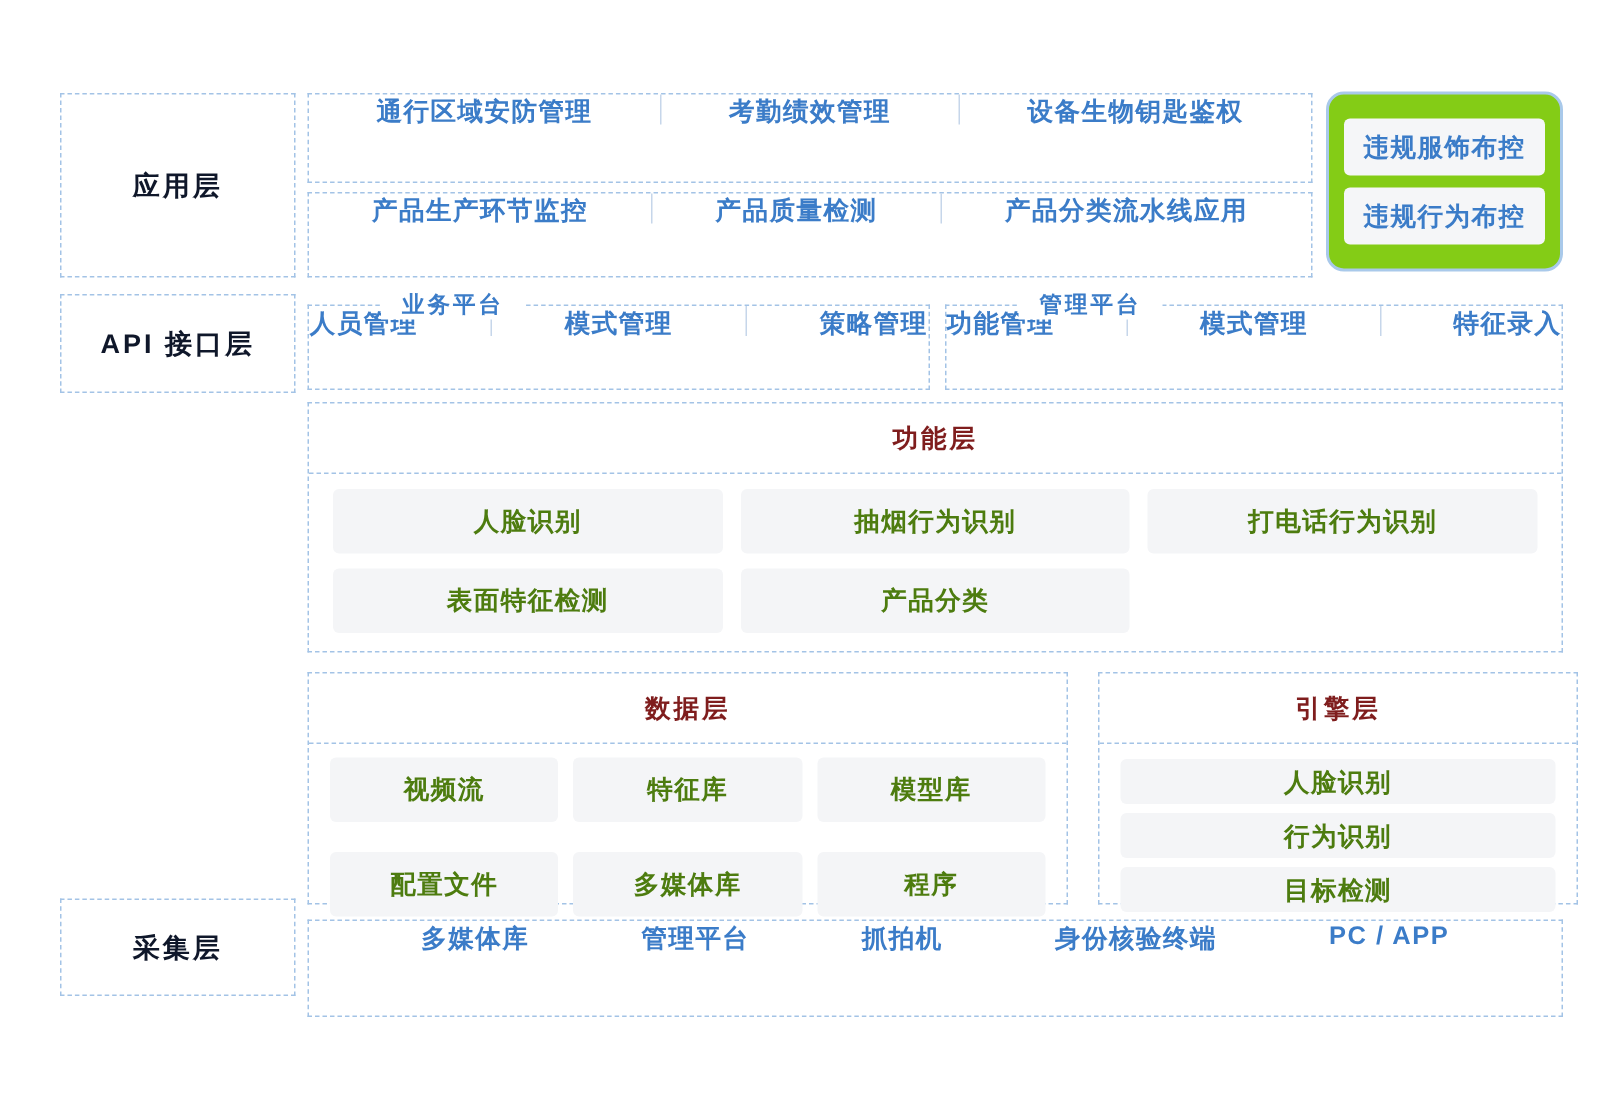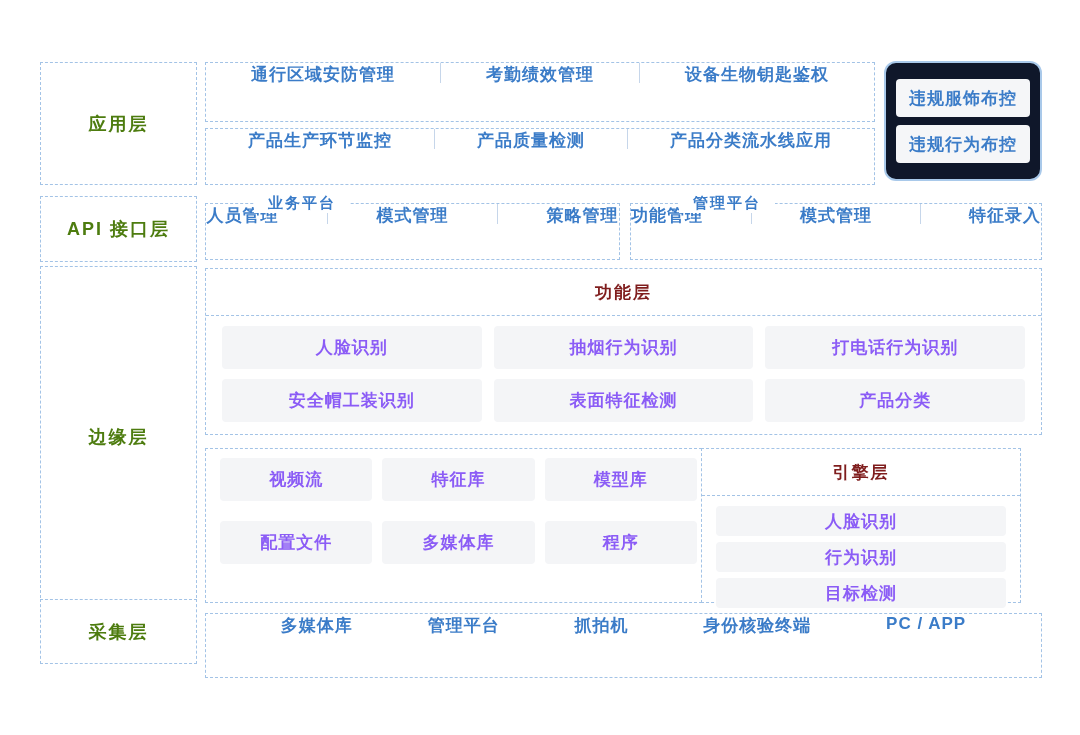--- a/index.html
+++ b/index.html
@@ -11,21 +11,21 @@
     overflow:hidden;
   }
   .dashed-box{
     position:absolute;
     border:1px dashed #a3c3e6;
     box-sizing:border-box;
     background:#ffffff;
   }
   .layer-label{
     display:flex;align-items:center;justify-content:center;
-    color:#4d7c0f;font-size:18px;font-weight:600;letter-spacing:2px;
+    color:#0f172a;font-size:18px;font-weight:600;letter-spacing:2px;
   }
   .item-row{
     display:flex;align-items:flex-start;justify-content:space-evenly;
     color:#3b7cc8;font-size:17px;font-weight:600;letter-spacing:1px;
   }
   .sep{
     width:0;height:20px;border-left:1px solid #c6d6ea;
   }
   .platform-box{
     position:absolute;border:1px dashed #a3c3e6;box-sizing:border-box;background:#ffffff;gap:48px;
@@ -43,31 +43,31 @@
     color:#7f1d1d;font-size:17px;font-weight:600;letter-spacing:2px;
     border-bottom:1px dashed #a3c3e6;
   }
   .grid-3x2{
     display:grid;grid-template-columns:1fr 1fr 1fr;
     gap:10px 12px;padding:10px 16px 12px 16px;
   }
   .pill{
     background:#f4f5f7;border-radius:4px;height:43px;
     display:flex;align-items:center;justify-content:center;
-    color:#8b5cf6;font-size:17px;font-weight:600;letter-spacing:1px;
+    color:#4d7c0f;font-size:17px;font-weight:600;letter-spacing:1px;
   }
   .stack{
     display:flex;flex-direction:column;gap:6px;padding:10px 14px 12px 14px;
   }
   .stack .pill{height:30px;}
   .side-solid-box{
     position:absolute;left:884px;top:61px;width:158px;height:120px;
     border:2px solid #a9c9ea;border-radius:12px;box-sizing:border-box;
     display:flex;flex-direction:column;justify-content:space-evenly;
-    padding:8px 10px;background:#0f172a;
+    padding:8px 10px;background:#84cc16;
   }
   .side-item{
     background:#f5f6f8;border-radius:4px;height:38px;
     display:flex;align-items:center;justify-content:center;
     color:#3b7cc8;font-size:17px;font-weight:700;letter-spacing:1px;
   }
 </style>
 </head>
 <body>
 
@@ -113,48 +113,45 @@
 
   <div class="platform-box item-row" style="left:630px;top:203px;width:412px;height:57px;">
     <span class="platform-title">管理平台</span>
     <span>功能管理</span>
     <span class="sep"></span>
     <span>模式管理</span>
     <span class="sep"></span>
     <span>特征录入</span>
   </div>
 
-  <div class="dashed-box layer-label" style="left:40px;top:266px;width:157px;height:342px;">
-    <span>边缘层</span>
-  </div>
 
   <div class="section-box" style="left:205px;top:268px;width:837px;height:167px;">
     <div class="section-title">功能层</div>
     <div class="grid-3x2">
       <div class="pill">人脸识别</div>
       <div class="pill">抽烟行为识别</div>
       <div class="pill">打电话行为识别</div>
-      <div class="pill">安全帽工装识别</div>
       <div class="pill">表面特征检测</div>
       <div class="pill">产品分类</div>
     </div>
   </div>
 
   <div class="section-box" style="left:205px;top:448px;width:507px;height:155px;">
+    <div class="section-title">数据层</div>
     <div class="grid-3x2" style="padding:9px 14px 10px 14px;gap:20px 10px;">
       <div class="pill">视频流</div>
       <div class="pill">特征库</div>
       <div class="pill">模型库</div>
       <div class="pill">配置文件</div>
       <div class="pill">多媒体库</div>
       <div class="pill">程序</div>
     </div>
   </div>
 
-  <div class="section-box" style="left:701px;top:448px;width:320px;height:155px;text-align:right;">
+  <div class="section-box" style="left:732px;top:448px;width:320px;height:155px;text-align:right;">
     <div class="section-title">引擎层</div>
     <div class="stack">
       <div class="pill">人脸识别</div>
       <div class="pill">行为识别</div>
       <div class="pill">目标检测</div>
     </div>
   </div>
 
   <div class="dashed-box layer-label" style="left:40px;top:599px;width:157px;height:65px;">
     <span>采集层</span>

